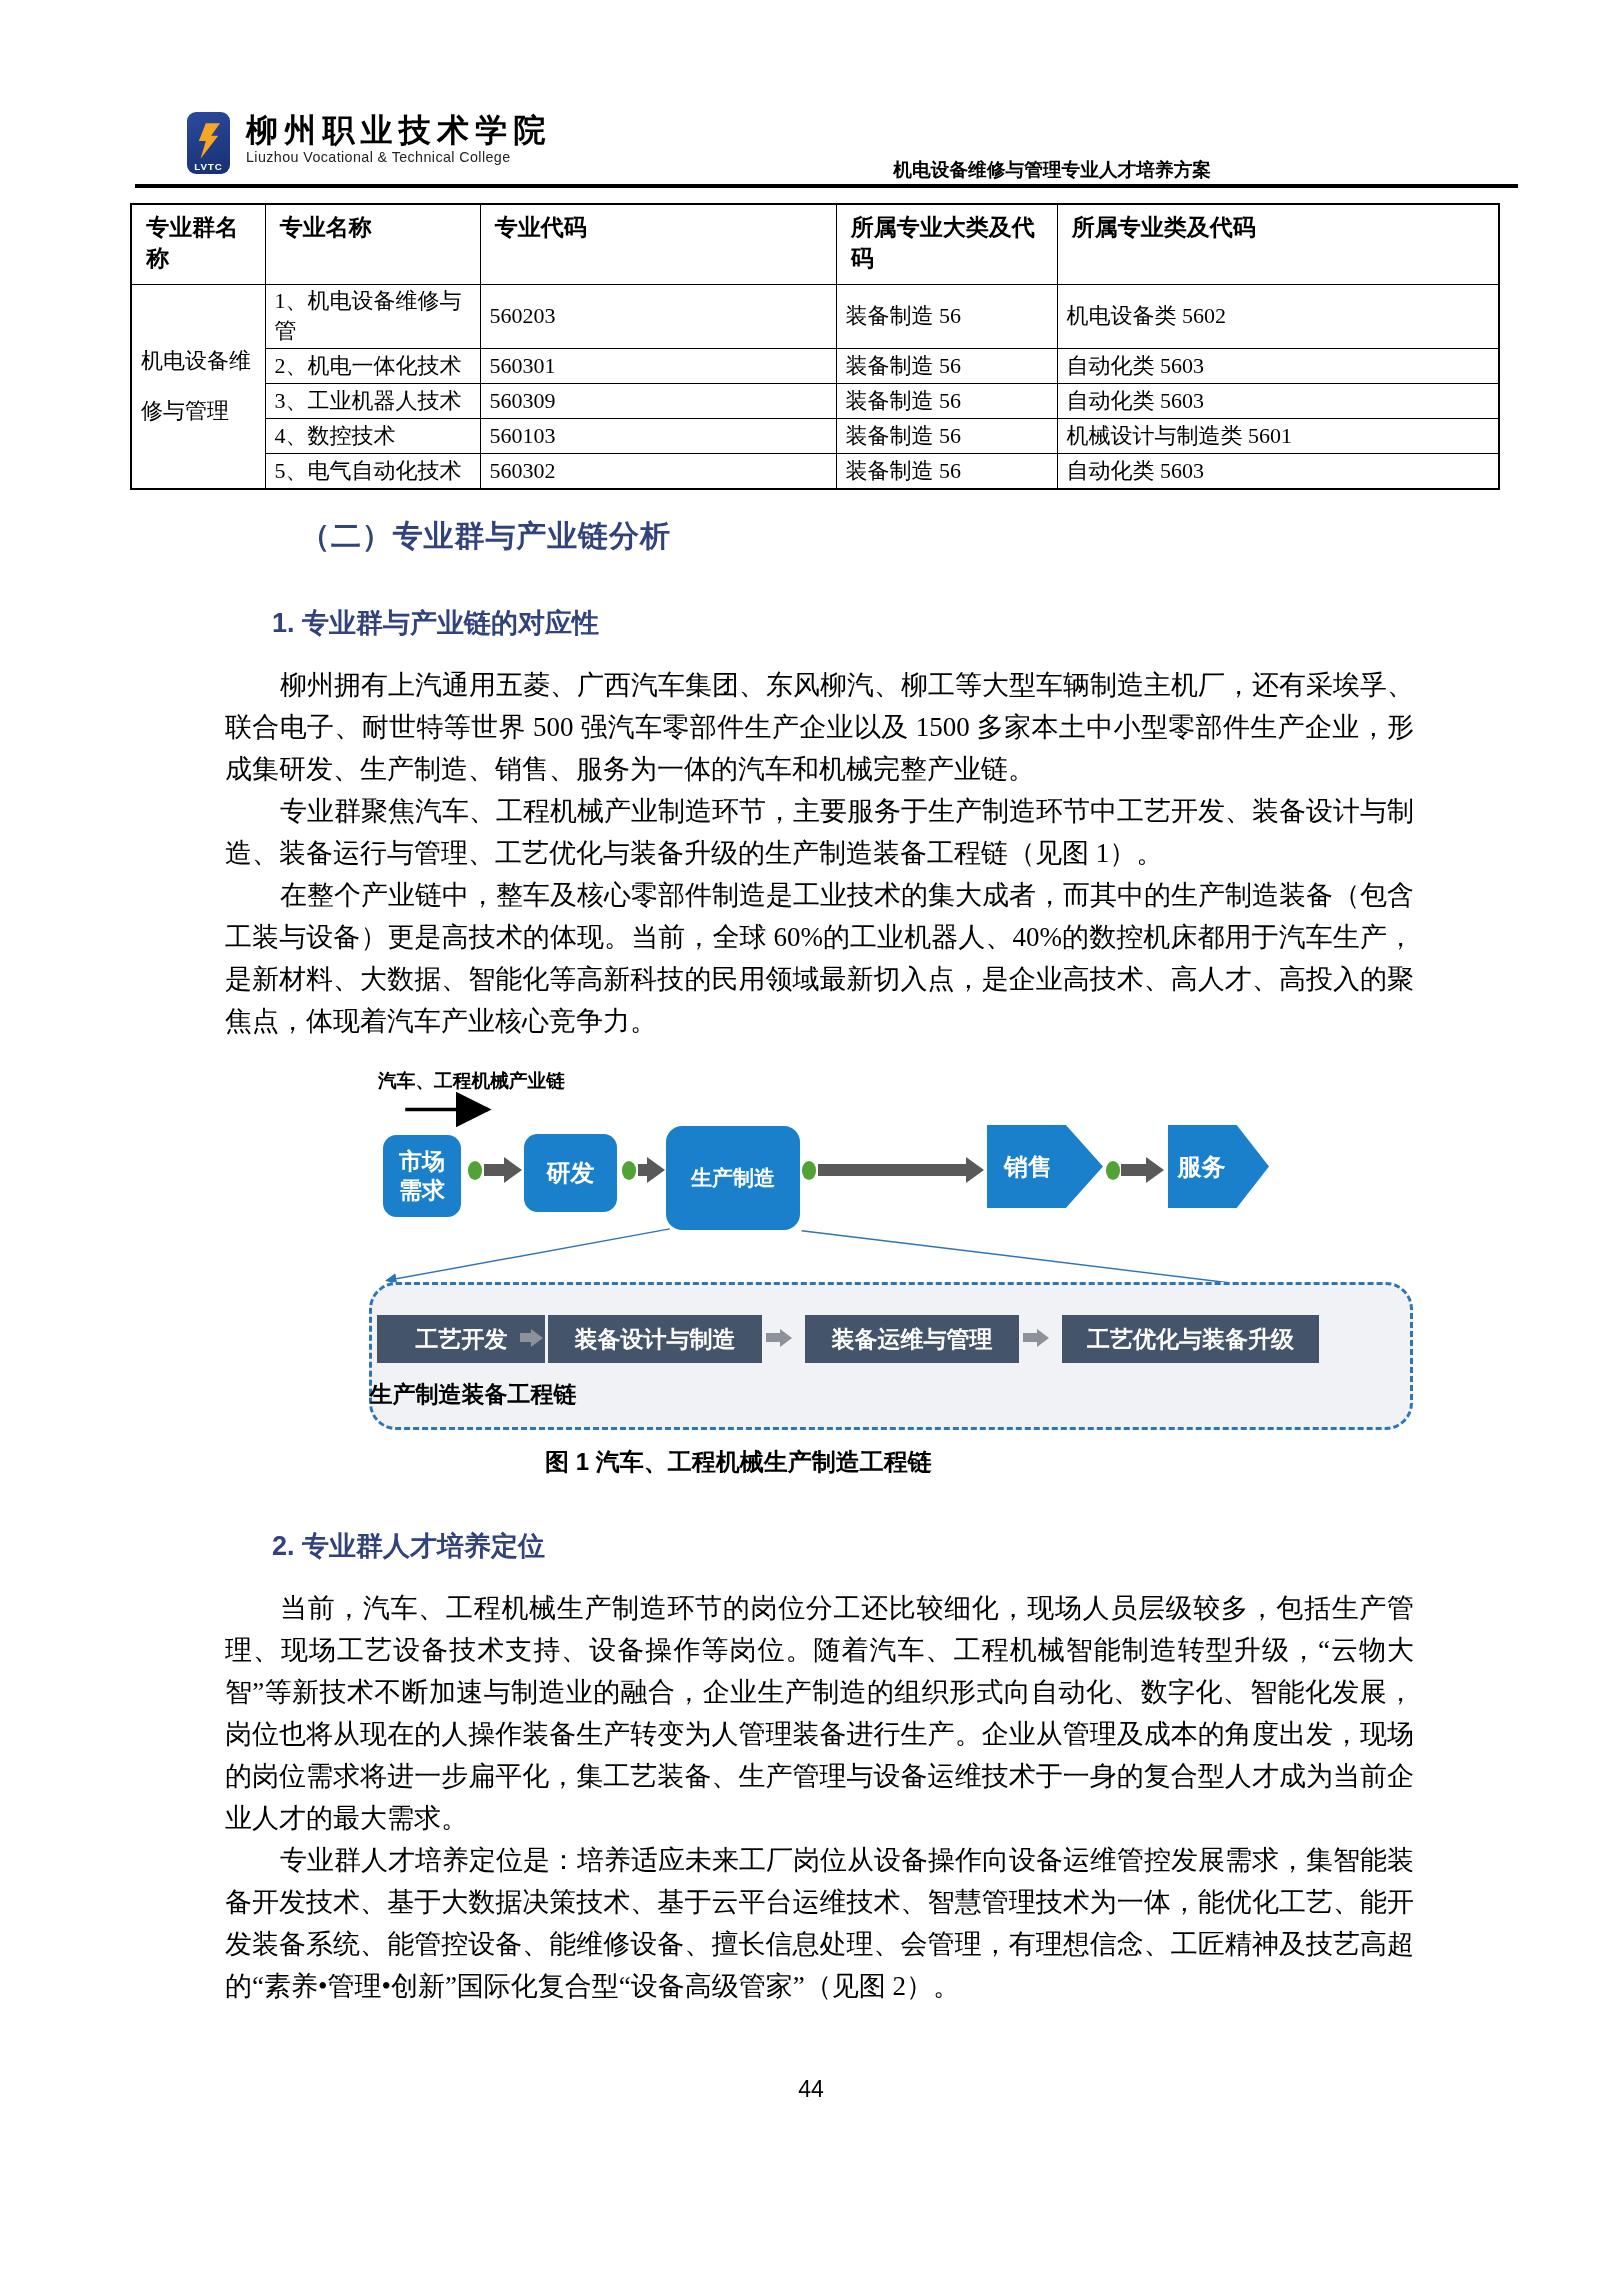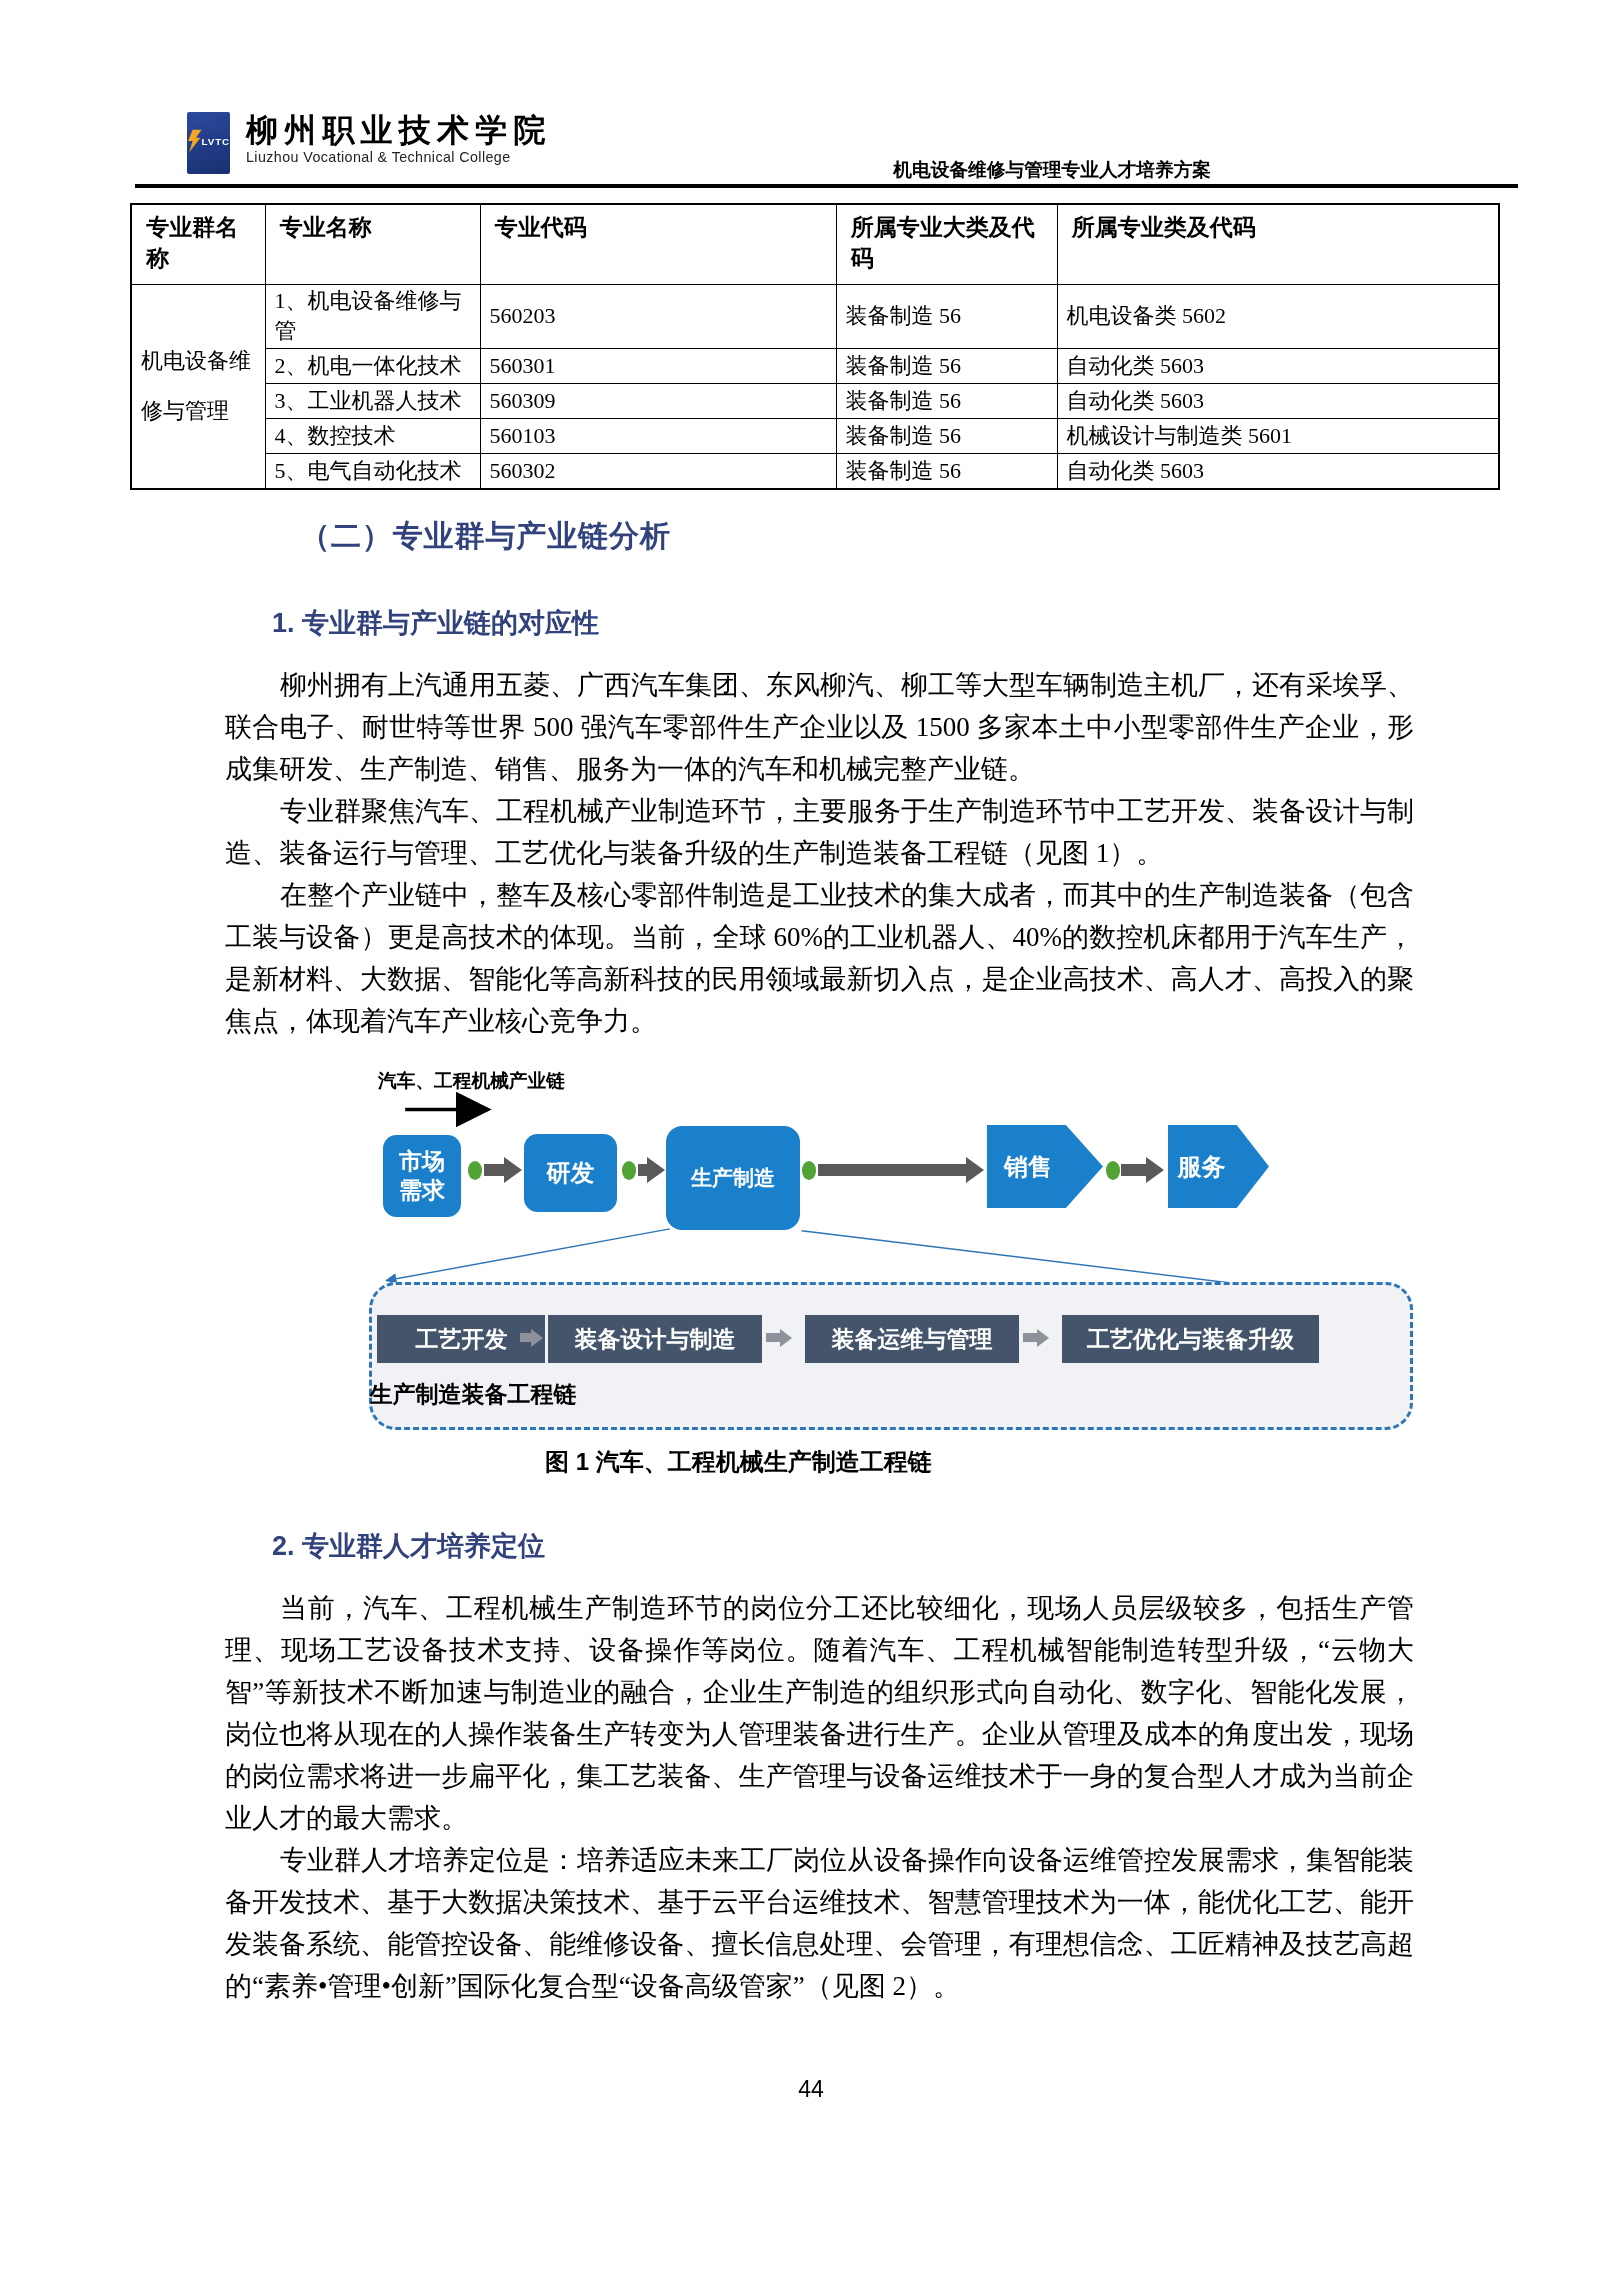--- a/index.html
+++ b/index.html
@@ -5,23 +5,23 @@
   html,body{margin:0;padding:0;background:#888;}
   .page{
     position:relative; width:1622px; height:2293px; background:#ffffff;
     margin:0 auto; overflow:hidden;
     font-family:"Liberation Serif","DejaVu Serif",serif; color:#000;
   }
   
   .header{position:absolute; top:107px; left:187px; right:103px; height:78px;}
   .logo-wrap{position:absolute; left:0; top:5.3px; display:flex; align-items:flex-start;}
   .logo-badge{
-    width:43px; height:62px; border-radius:2px;
+    width:43px; height:62px; border-radius:9px;
     background:linear-gradient(160deg,#2c4aa0 0%,#17306f 100%);
-    display:flex; flex-direction:row; align-items:center; justify-content:flex-end;
+    display:flex; flex-direction:column; align-items:center; justify-content:flex-end;
     padding-bottom:2.7px; box-sizing:border-box;
   }
   .logo-abbr{color:#fff; font-family:"Liberation Sans",sans-serif; font-weight:bold; font-size:9.8px; letter-spacing:0.9px;}
   .logo-bolt{width:23px;height:36px; margin-bottom:1.8px;}
   .logo-text{margin-left:16px;}
   .logo-cn{font-size:32px; font-weight:bold; letter-spacing:6.2px; font-family:"DejaVu Serif",serif; line-height:37px;}
   .logo-en{font-size:14.3px; color:#222; font-family:"Liberation Sans",sans-serif; letter-spacing:0.4px; margin-top:0;}
   .doc-title{
     position:absolute; right:308px; bottom:1.8px; font-size:18.7px; font-weight:bold;
     font-family:"Liberation Serif",serif;

